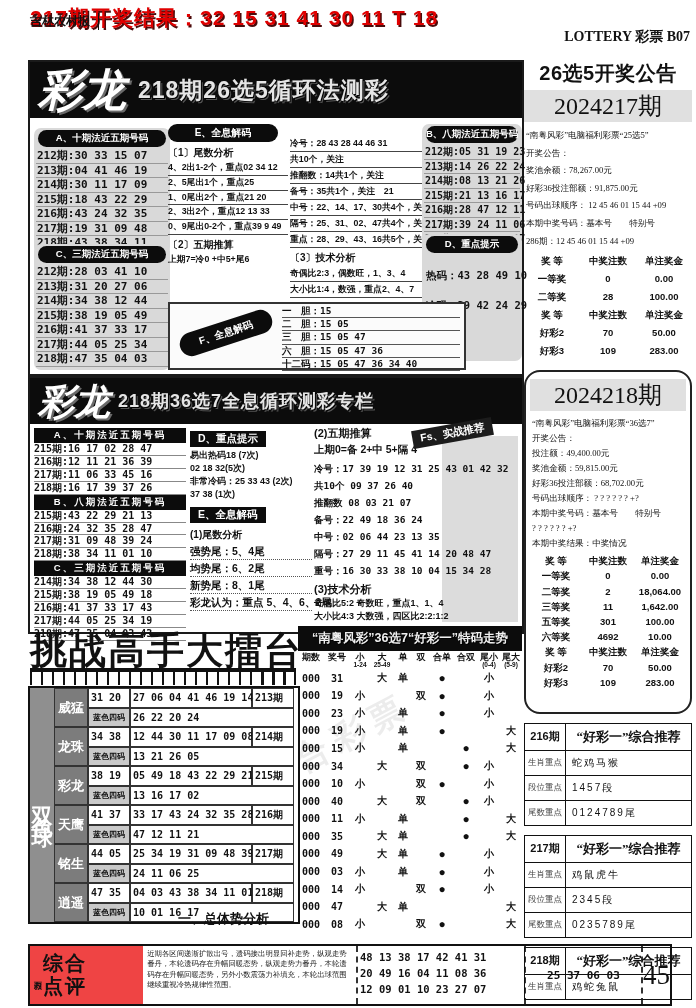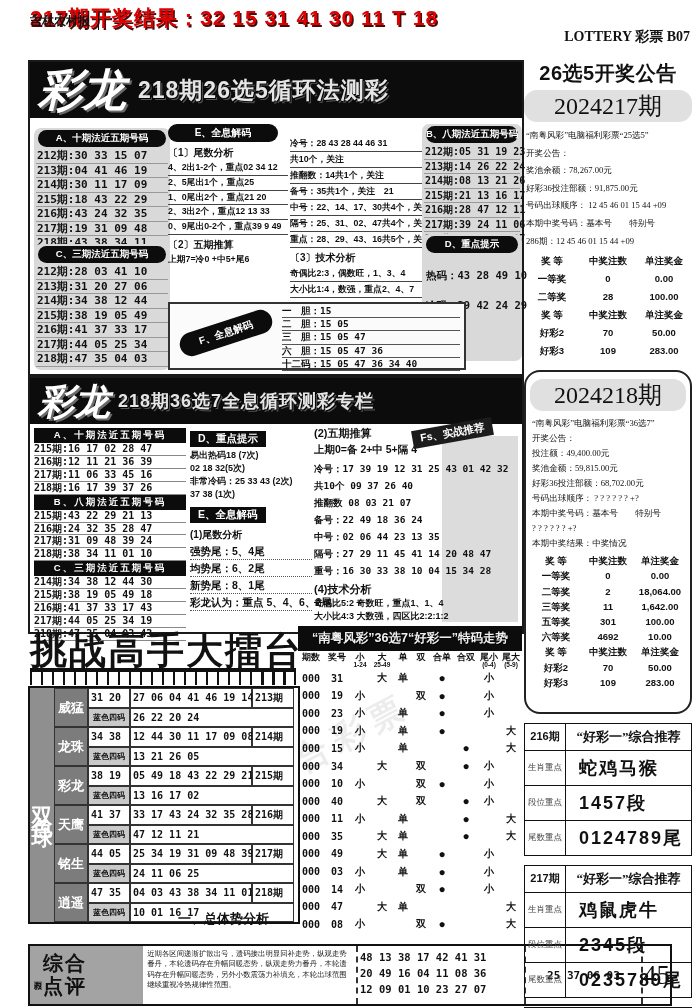--- a/index.html
+++ b/index.html
@@ -106,55 +106,55 @@
   .tz-head{margin-top:2px;}
   .tz-h{font-size:9px;font-weight:800;text-align:center;line-height:1.05;}
   .tz-h small{display:block;font-size:6.5px;font-weight:700;}
   .tz-row{height:17.6px;align-items:center;}
   .tz-c{font-size:10px;font-weight:700;text-align:center;font-family:"DejaVu Sans Mono","Liberation Mono",monospace;}
   .tz-dot{font-size:12px;font-family:"Liberation Sans",sans-serif;}
 
   
   .review{position:absolute;left:28px;top:944px;width:640px;height:58px;border:2.5px solid #111;
           display:flex;align-items:stretch;background:#fff;}
-  .rv-author{width:116px;background:#a3a3a3;display:flex;align-items:center;}
+  .rv-author{width:116px;background:#ef4444;display:flex;align-items:center;}
   .rv-byline{writing-mode:vertical-rl;font-size:8px;font-weight:700;padding:2px 1px;}
   .rv-title{font-size:20px;font-weight:900;line-height:1.15;width:46px;letter-spacing:2px;}
   .rv-text{width:210px;font-size:7.4px;line-height:1.4;padding:3px 4px;color:#222;}
   .rv-box1{width:166px;border-left:2px dashed #333;border-right:2px dashed #333;padding:3px 2px;}
   .rv-b1line{font-family:"DejaVu Sans Mono","Liberation Mono",monospace;font-size:10.5px;font-weight:700;
              line-height:16px;white-space:nowrap;}
   .rv-box2{width:118px;display:flex;align-items:center;justify-content:center;
            font-family:"DejaVu Sans Mono","Liberation Mono",monospace;font-size:11px;font-weight:700;}
   .rv-box3{flex:1;border-left:2px dashed #333;display:flex;align-items:center;justify-content:center;
            font-size:27px;font-family:"Liberation Serif",serif;}
 
   
   .sidebar{position:absolute;left:524px;top:60px;width:168px;}
   .sb-head{font-size:20px;font-weight:900;text-align:center;letter-spacing:0.5px;white-space:nowrap;}
   .sb-issue{font-family:"Liberation Serif",serif;font-size:24px;background:#e0e0e0;text-align:center;
-            margin-top:3px;white-space:nowrap;border-radius:13px;}
+            margin-top:3px;white-space:nowrap;}
   .sb-info{padding:5px 2px 0;}
   .sb-line{font-size:8.6px;line-height:17.6px;font-family:"Liberation Serif",serif;white-space:nowrap;overflow:hidden;}
   .prize{margin-top:2px;}
   .prize-row{display:flex;font-size:9.5px;font-weight:700;line-height:18px;}
   .prize-row span{flex:1;text-align:center;white-space:nowrap;}
   .sb-218{border:2px solid #222;border-radius:16px;margin-top:10px;padding:4px 4px 22px;}
   .sb-218 .sb-line{line-height:15px;}
   .sb-218 .prize-row{line-height:15.2px;}
   .haocai{border:1.5px solid #111;margin-top:9px;}
   .hc-header{display:flex;}
   .hc-issue{width:40px;font-size:11px;font-weight:800;display:flex;align-items:center;justify-content:center;
             border-right:1px solid #111;}
   .hc-title{flex:1;font-family:"Liberation Serif",serif;font-size:13px;font-weight:700;text-align:center;
             padding:4px 0;white-space:nowrap;}
   .hc-row{display:flex;border-top:1px solid #111;}
   .hc-label{width:40px;font-size:8.5px;color:#444;display:flex;align-items:center;justify-content:center;
             border-right:1px solid #111;}
-  .hc-value{flex:1;font-size:18px;font-weight:700;padding:5px 6px;letter-spacing:2px;white-space:nowrap;margin-left:7px;}
+  .hc-value{flex:1;font-size:10px;font-weight:400;padding:5px 6px;letter-spacing:2px;white-space:nowrap;}
 
   .wm{position:absolute;font-size:34px;font-weight:800;color:#000;opacity:0.07;transform:rotate(-28deg);
       letter-spacing:8px;pointer-events:none;white-space:nowrap;}
   .wm1{left:120px;top:470px;}
   .wm2{left:250px;top:720px;}
 </style>
 </head>
 <body>
 
 <div class="canvas">
@@ -320,21 +320,21 @@
         <div class="t2-head">上期0=备 2+中 5+隔 4</div>
         <div>
             <div class="t2-line">冷号：17 39 19 12 31 25 43 01 42 32</div>
             <div class="t2-line">共10个 09 37 26 40</div>
             <div class="t2-line">推翻数 08 03 21 07</div>
             <div class="t2-line">备号：22 49 18 36 24</div>
             <div class="t2-line">中号：02 06 44 23 13 35</div>
             <div class="t2-line">隔号：27 29 11 45 41 14 20 48 47</div>
             <div class="t2-line">重号：16 30 33 38 10 04 15 34 28</div>
           </div>
-        <div class="t2-title" style="margin-top:3px;">(4)技术分析</div>
+        <div class="t2-title" style="margin-top:3px;">(3)技术分析</div>
         <div>
             <div class="t3-line">奇偶比5:2 奇数旺，重点1、1、4</div>
             <div class="t3-line">大小比4:3 大数强，四区比2:2:1:2</div>
           </div>
       </div>
     </div>
 
     <div class="challenge-title">挑战高手大擂台</div>
     <div class="comb"></div>
 

